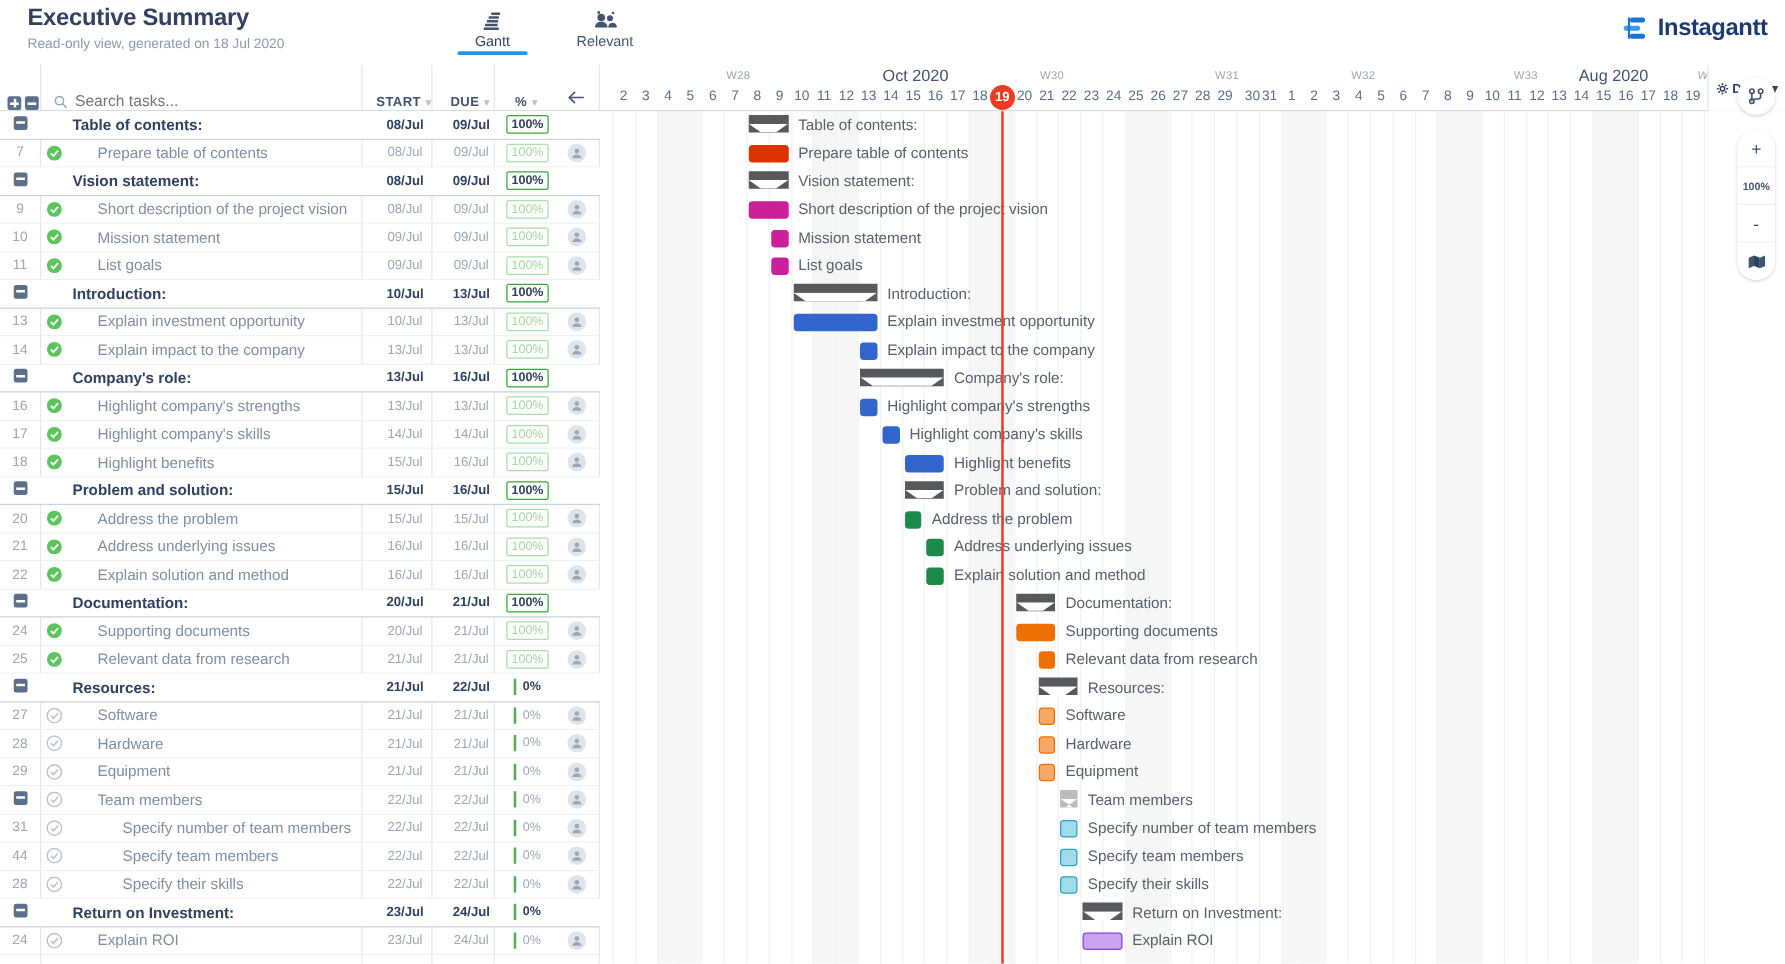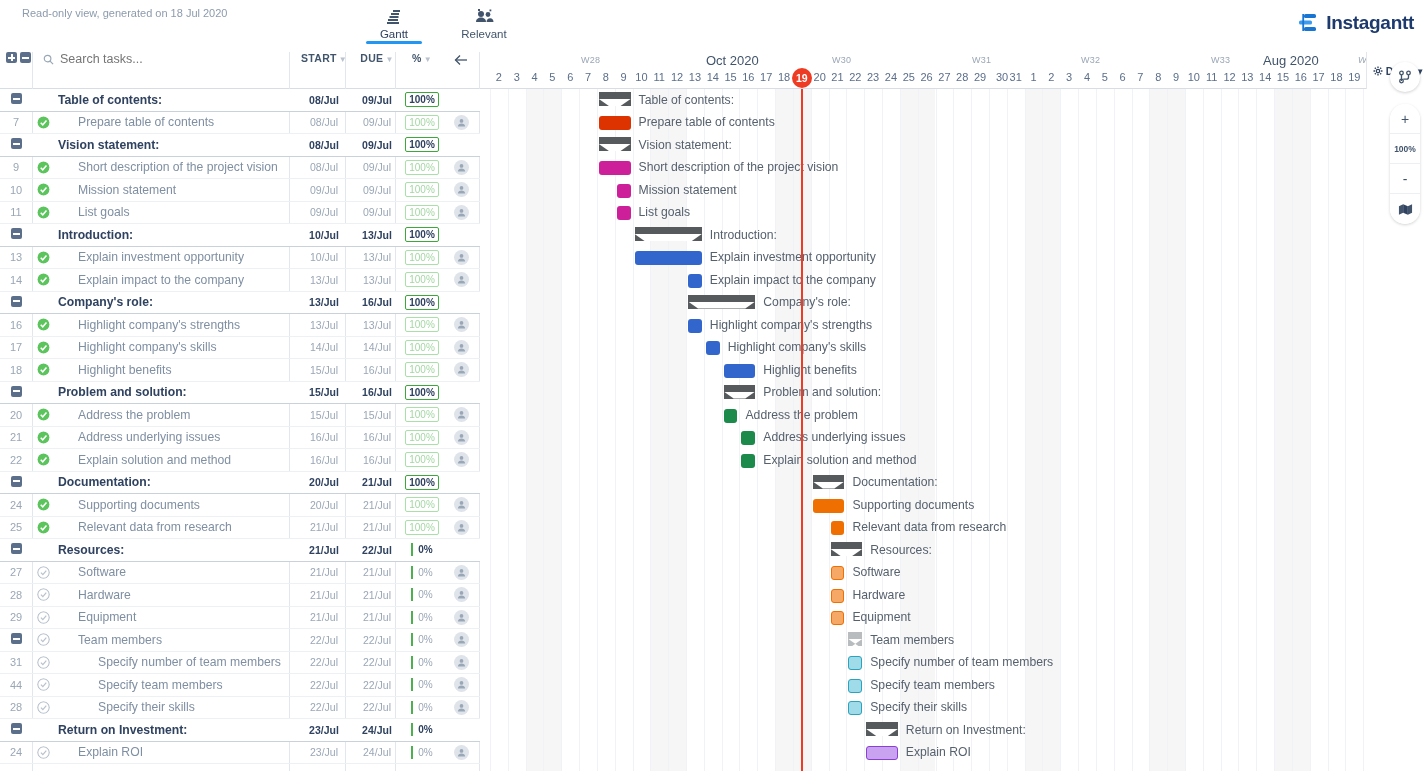--- a/index.html
+++ b/index.html
@@ -24,21 +24,21 @@
     content:""; position:absolute; left:6px; right:6px; bottom:-4px; height:3px;
     background:#2196f3; border-radius:2px;
   }
   .brand { position:absolute; right:14px; top:12px; display:flex; align-items:center; gap:7px; }
   .brand-name { font-size:19px; font-weight:bold; color:#1c3a6e; letter-spacing:-.3px; }
 
   
   .grid-head {
     position:absolute; left:0; top:52px; width:480px; height:37px;
     background:#fff; border-bottom:1px solid #d7dde5;
-    display:flex; align-items:flex-start;
+    display:flex; align-items:flex-end;
   }
   .exp-btns { width:32px; display:flex; gap:3px; padding-left:6px; }
   .sq { width:11px; height:11px; background:#5b6e8a; border-radius:2px;
         position:relative; cursor:pointer; }
   .sq:before { content:""; position:absolute; left:2px; top:4.5px; width:7px; height:2px; background:#fff;}
   .sq.plus:after { content:""; position:absolute; left:4.5px; top:2px; width:2px; height:7px; background:#fff;}
   .hdiv { width:1px; height:37px; background:#e2e7ed; }
   .search-cell { flex:1; display:flex; align-items:center; gap:6px; padding-left:10px; }
   .search-input { border:none; outline:none; font-size:12.5px; color:#8c9bad;
                   font-family:inherit; width:90%; background:transparent; }
@@ -116,20 +116,21 @@
   .fstack .fbtn:last-child { border-bottom:none; }
   .fbtn.z { font-size:8.5px; font-weight:bold; }
 </style>
 </head>
 <body>
 
 <div id="app">
 
   <div class="topbar">
     <div class="title-wrap">
+      <div class="doc-title">Executive Summary</div>
       <div class="doc-sub">Read-only view, generated on 18 Jul 2020</div>
     </div>
 
     <div class="tabs">
       <div class="tab active">
         <div class="ticon">
           <svg width="17" height="17" viewBox="0 0 17 17">
             <rect x="7" y="2" width="7" height="2" fill="#41546b"></rect>
             <rect x="5" y="5" width="8" height="2" fill="#41546b"></rect>
             <rect x="3.5" y="8" width="9" height="2" fill="#41546b"></rect>

